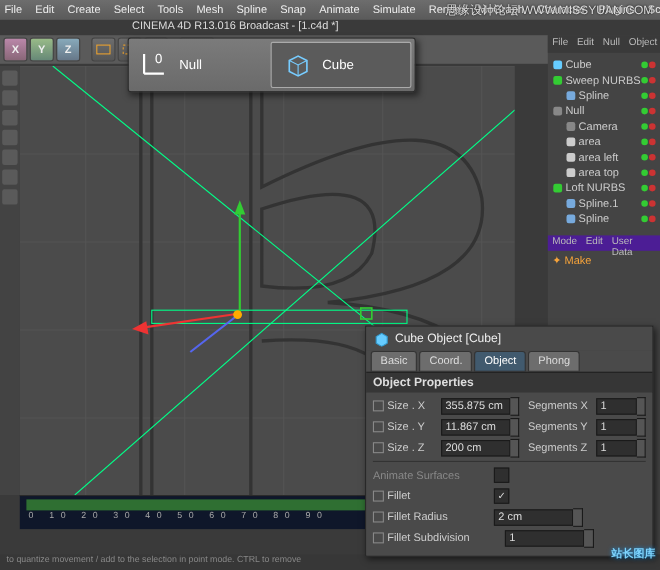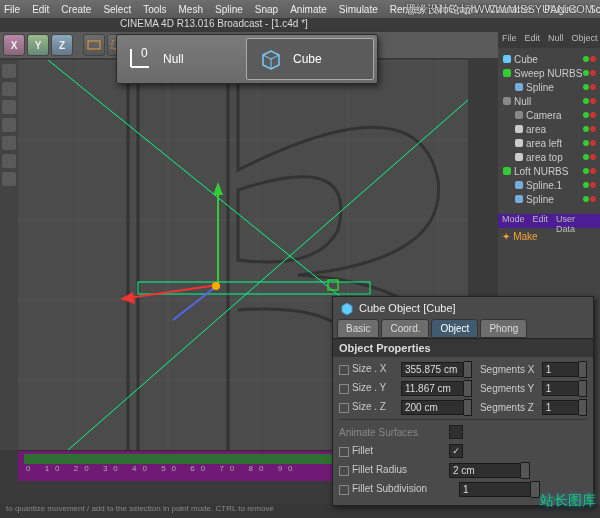--- a/index.html
+++ b/index.html
@@ -16,21 +16,21 @@
 .popup-lbl{color:#fff;font-size:12px}
 .viewport{position:absolute;left:18px;top:60px;width:450px;height:390px;background:#4b4b4b;overflow:hidden}
 .grid line{stroke:#555;stroke-width:1}
 .outline{stroke:#0f8;stroke-width:1;fill:none}
 .letter{stroke:#333;stroke-width:3;fill:none}
 .axis-r{stroke:#e33;stroke-width:2}
 .axis-g{stroke:#3c3;stroke-width:2}
 .axis-b{stroke:#56e;stroke-width:2}
 .leftbar{position:absolute;left:0;top:60px;width:18px;height:390px;background:#434343}
 .leftbar div{width:14px;height:14px;margin:4px 2px;background:#5a5a5a;border-radius:2px}
-.timeline{position:absolute;left:18px;top:450px;width:450px;height:30px;background:#701a75;border-top:1px solid #2a2a2a}
+.timeline{position:absolute;left:18px;top:450px;width:450px;height:30px;background:#0f172a;border-top:1px solid #2a2a2a}
 .timeline .track{height:10px;background:#2f6f32;margin:3px 6px 0 6px}
 .timeline .nums{color:#aaa;font-size:8px;padding-left:8px;letter-spacing:6px}
 .statusbar{position:absolute;left:0;top:504px;width:600px;height:14px;background:#373737;color:#888;font-size:8px;padding-left:6px;overflow:hidden}
 .rightcol{position:absolute;right:0;top:32px;width:102px;height:472px;background:#444}
 .rc-tabs{height:16px;background:#3a3a3a;display:flex;font-size:9px;color:#bbb}
 .rc-tabs span{padding:1px 4px}
 .tree{padding:4px 2px;font-size:10px}
 .tree .row{display:flex;align-items:center;height:14px;color:#ccc}
 .tree .ic{width:8px;height:8px;border-radius:2px;margin:0 3px}
 .tree .ind{display:inline-block}
@@ -50,21 +50,21 @@
 .p-row{display:flex;align-items:center;height:18px;margin:1px 0}
 .p-lbl{width:72px;font-size:10px;color:#ccc}
 .p-lbl.ck::before{content:"";display:inline-block;width:8px;height:8px;border:1px solid #888;margin-right:3px;vertical-align:middle}
 .p-inp{width:64px;height:13px;background:#2f2f2f;border:1px solid #1a1a1a;color:#ddd;font-size:10px;padding:0 3px;display:flex;align-items:center}
 .p-sp{width:8px;height:15px;background:#555;border:1px solid #1a1a1a;border-left:none;display:flex;flex-direction:column}
 .p-sp::before,.p-sp::after{content:"";flex:1}
 .p-chk{width:12px;height:12px;background:#2f2f2f;border:1px solid #1a1a1a;display:flex;align-items:center;justify-content:center;color:#ddd;font-size:9px}
 .hr{height:1px;background:#333;margin:3px 0}
 .p-lbl2{width:72px;font-size:10px;color:#ccc;margin-left:8px}
 .watermark1{position:absolute;right:6px;top:2px;color:#ddd;font-size:11px;z-index:100;text-shadow:0 0 2px #000}
-.watermark2{position:absolute;right:4px;bottom:8px;color:#22c55e;font-size:14px;font-weight:normal;z-index:100;text-shadow:0 0 4px rgba(0,150,255,.8)}
+.watermark2{position:absolute;right:4px;bottom:8px;color:#7dd3fc;font-size:10px;font-weight:bold;z-index:100;text-shadow:0 0 4px rgba(0,150,255,.8)}
 </style>
 </head>
 <body>
 
 <div class="menubar">
   <span>File</span>
   <span>Edit</span>
   <span>Create</span>
   <span>Select</span>
   <span>Tools</span>

